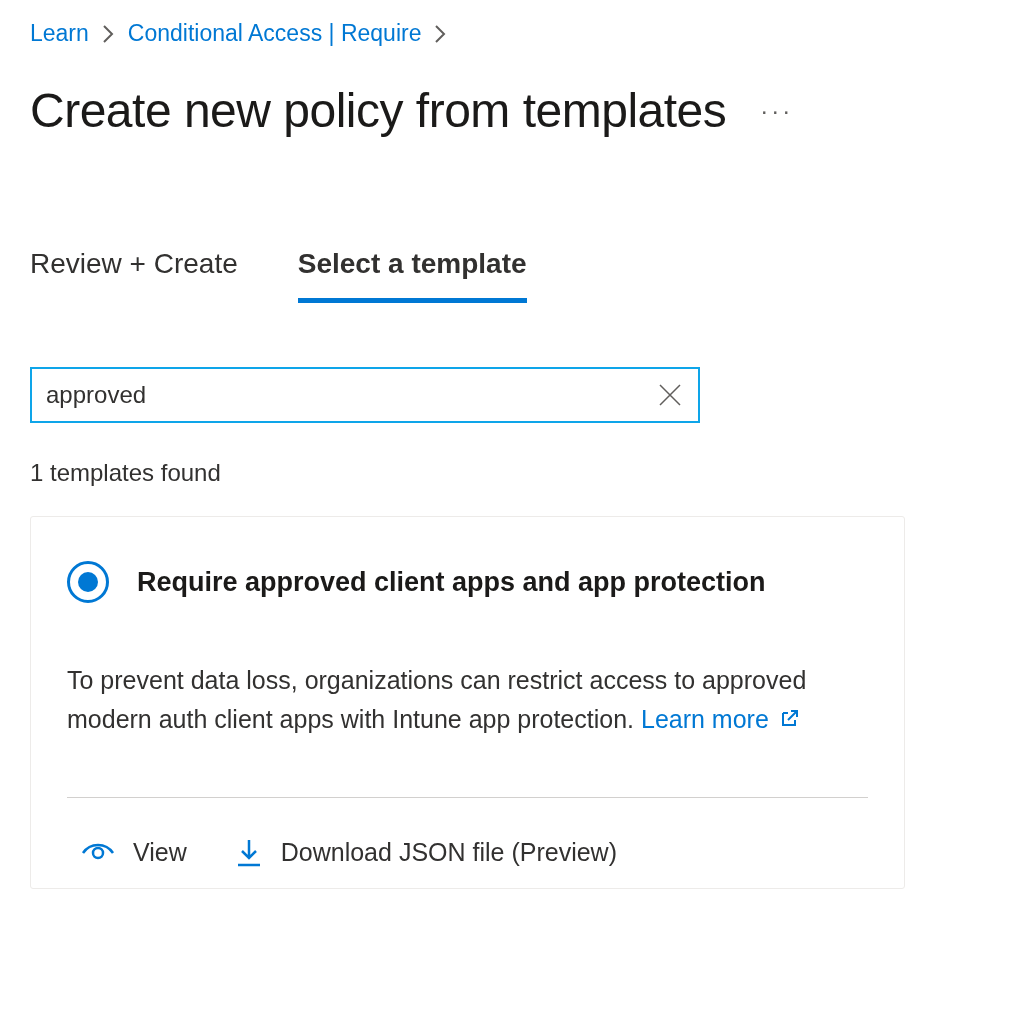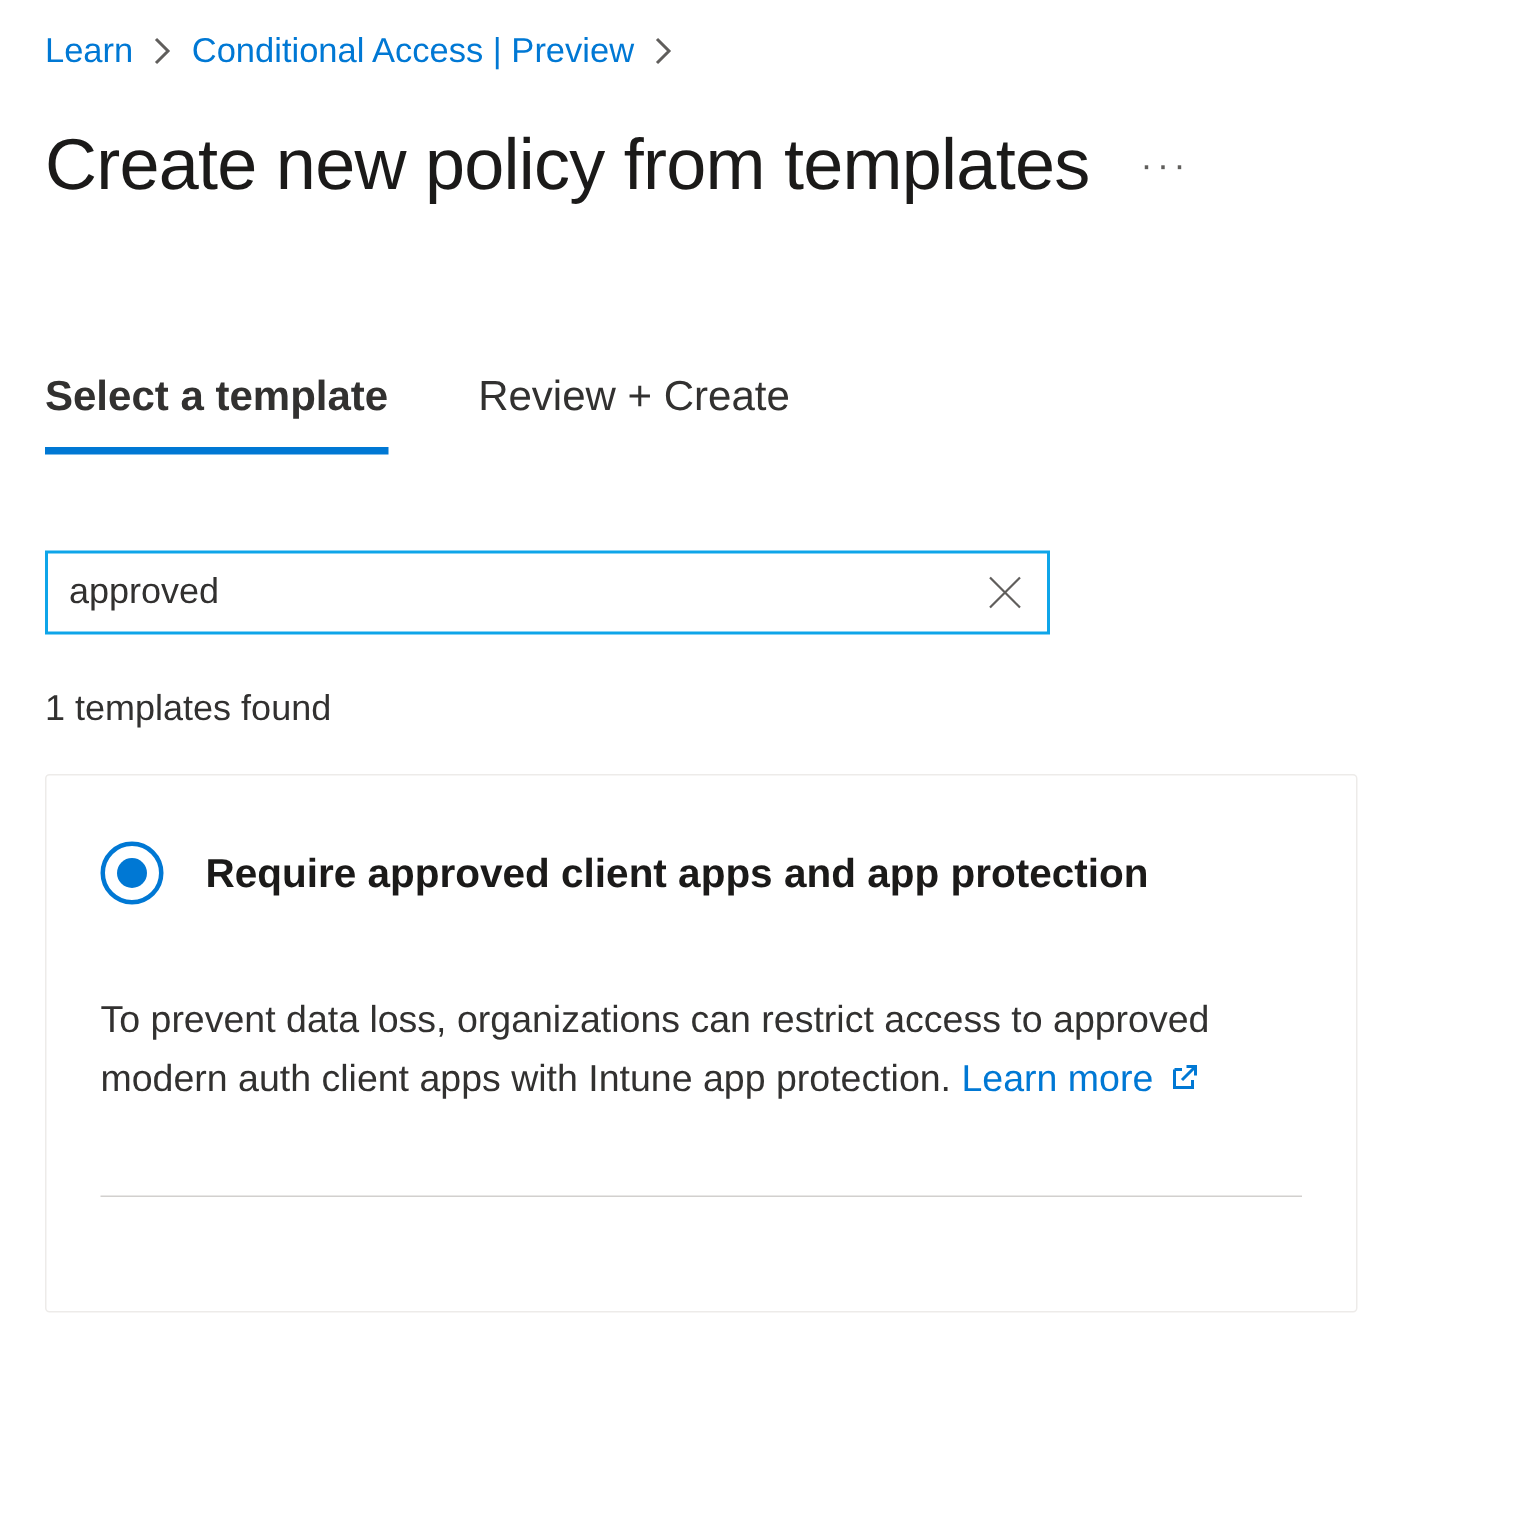--- a/index.html
+++ b/index.html
@@ -87,21 +87,21 @@
       color: #605e5c;
     }
     .results-count {
       font-size: 24px;
       color: #323130;
       margin-bottom: 29px;
     }
     .template-card {
       border: 1px solid #edebe9;
       border-radius: 3px;
-      padding: 44px 36px 36px 36px;
+      padding: 44px 36px 20px 36px;
       width: 875px;
       background: #fff;
     }
     .card-header {
       display: flex;
       align-items: center;
       gap: 28px;
       margin-bottom: 58px;
     }
     .radio {
@@ -164,36 +164,36 @@
 </head>
 <body>
 
 <nav class="breadcrumb">
   <a href="#">Learn</a>
   <span class="chevron">
     <svg width="11" height="18" viewBox="0 0 11 18" fill="none">
         <path d="M1 1l8 8-8 8" stroke="currentColor" stroke-width="2"></path>
       </svg>
   </span>
-  <a href="#">Conditional Access | Preview</a>
+  <a href="#">Conditional Access | Require</a>
   <span class="chevron">
     <svg width="11" height="18" viewBox="0 0 11 18" fill="none">
         <path d="M1 1l8 8-8 8" stroke="currentColor" stroke-width="2"></path>
       </svg>
   </span>
 </nav>
 
 <div class="page-title-row">
   <h1>Create new policy from templates</h1>
   <span class="dots">···</span>
 </div>
 
 <div class="tabs">
+  <div class="tab">Review + Create</div>
   <div class="tab active">Select a template</div>
-  <div class="tab">Review + Create</div>
 </div>
 
 <div class="search-wrap">
   <input class="search-input" type="text" value="approved" style="">
   <span class="clear-btn">
     <svg width="26" height="26" viewBox="0 0 26 26">
         <path d="M3 3l20 20M23 3L3 23" stroke="currentColor" stroke-width="1.5"></path>
       </svg>
   </span>
 </div>
@@ -212,13 +212,28 @@
     <span>To prevent data loss, organizations can restrict access to approved modern auth client apps with Intune app protection. </span><a href="#" class="learn-more">
         <span>Learn more</span>
         <svg width="20" height="20" viewBox="0 0 20 20" fill="none">
           <path d="M4 4h5M4 4v12h12v-5M12 2h6v6M18 2l-9 9" stroke="currentColor" stroke-width="2"></path>
         </svg>
       </a>
   </p>
 
   <div class="card-divider"></div>
 
+  <div class="card-actions">
+    <span class="action">
+      <svg width="34" height="22" viewBox="0 0 34 22" fill="none">
+        <path d="M2 11 A 18 18 0 0 1 32 11" stroke="currentColor" stroke-width="2.5"></path>
+        <circle cx="17" cy="11" r="5" stroke="currentColor" stroke-width="2.5"></circle>
+      </svg>
+      <span>View</span>
+    </span>
+    <span class="action">
+      <svg width="28" height="30" viewBox="0 0 28 30" fill="none">
+        <path d="M14 2v18M7 13l7 7 7-7M3 27h22" stroke="currentColor" stroke-width="2.5"></path>
+      </svg>
+      <span>Download JSON file (Preview)</span>
+    </span>
+  </div>
 </div>
 
 </body></html>

